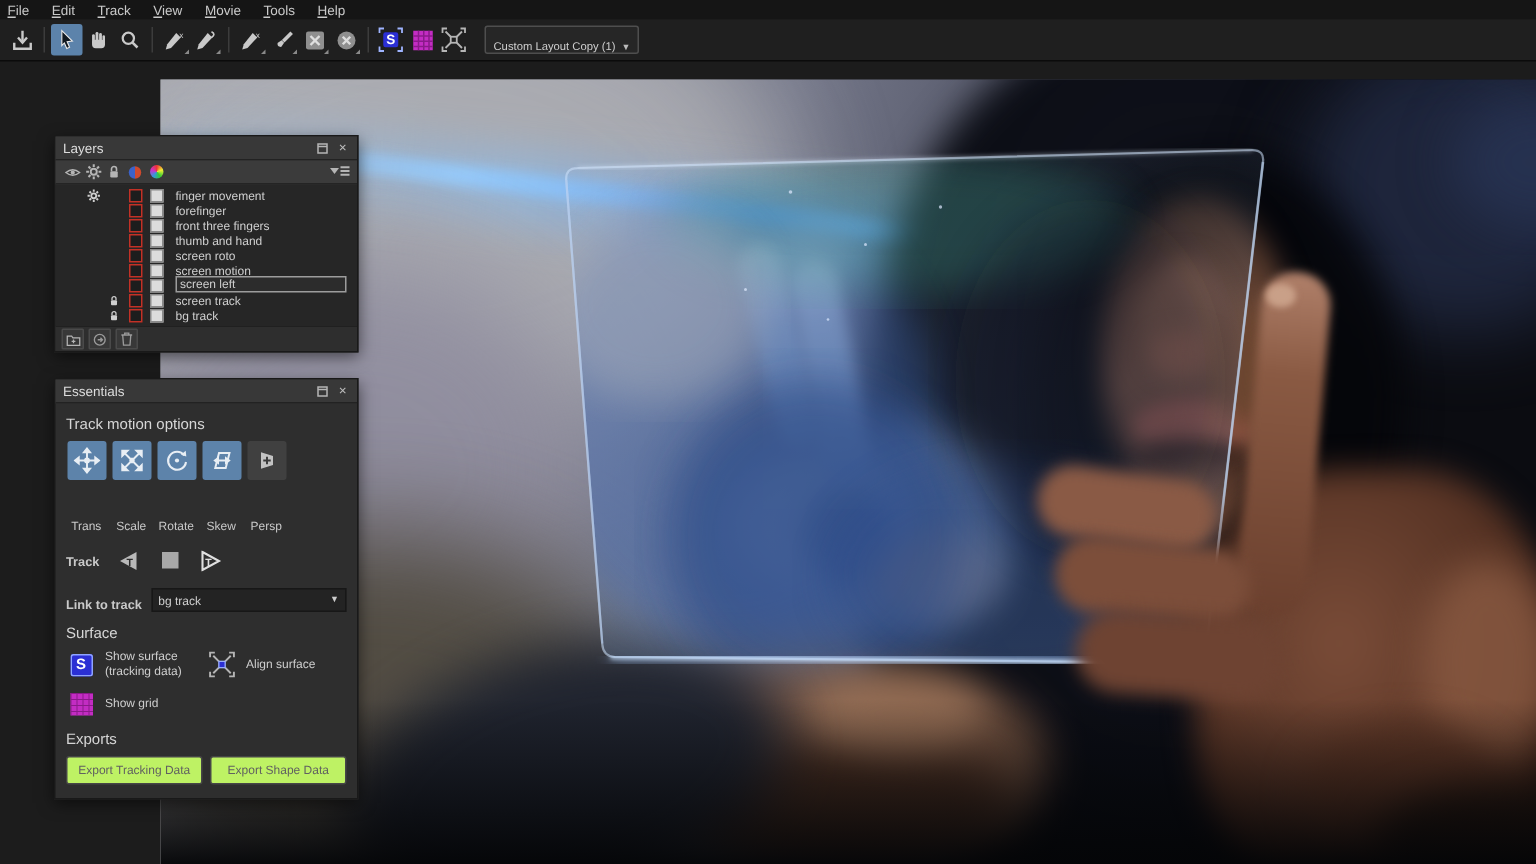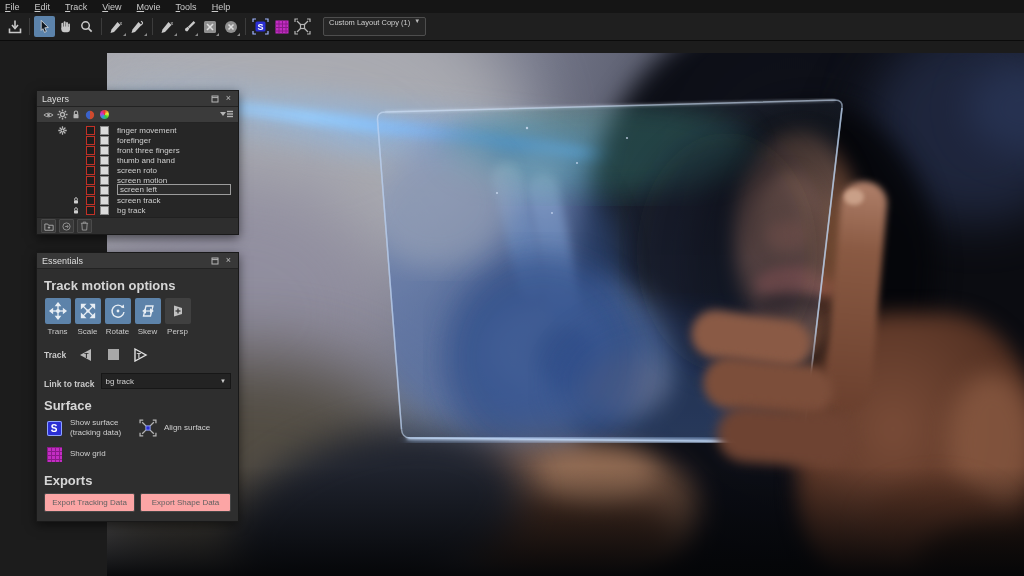--- a/index.html
+++ b/index.html
@@ -13,21 +13,21 @@
   
   #toolbar{position:absolute;left:0;top:13px;width:100%;height:27px;background:#1f1f1f;
            border-bottom:1px solid #0b0b0b;display:flex;align-items:center;padding-left:4px;}
   .tbtn{position:relative;width:21px;height:21px;display:flex;align-items:center;justify-content:center;
         border-radius:2px;flex:0 0 auto;}
   .tbtn.active{background:#5c83ab;}
   .tbtn.flyout::after{content:"";position:absolute;right:1px;bottom:1px;
         border-left:3px solid transparent;border-bottom:3px solid #8a8a8a;}
   .tsep{width:1px;height:17px;background:#3c3c3c;margin:0 4px;flex:0 0 auto;}
   #layout-dd{margin-left:10px;height:17px;min-width:88px;background:#262626;border:1px solid #4e4e4e;
-             border-radius:2px;display:flex;align-items:flex-start;gap:4px;padding:0 5px;font-size:7.5px;color:#cfcfcf;}
+             border-radius:2px;display:flex;align-items:flex-end;gap:4px;padding:0 5px;font-size:7.5px;color:#cfcfcf;}
   #layout-dd .caret{font-size:6px;color:#bbb;}
   
   #viewport{position:absolute;left:107px;top:53px;width:917px;height:523px;overflow:hidden;
     background:linear-gradient(105deg,#a2a3ab 0%,#8e8f99 22%,#75788a 40%,#4a4d5e 60%,#191a22 78%,#0a0b10 100%);}
   .blob{position:absolute;border-radius:50%;}
   #viewport svg.glass{position:absolute;left:0;top:0;}
   
   .panel{position:absolute;width:201px;background:#2e2e2e;border:1px solid #191919;
          box-shadow:0 3px 10px rgba(0,0,0,.55);font-size:8px;}
   .panel-titlebar{height:15px;background:#383838;display:flex;align-items:center;gap:5px;
@@ -42,40 +42,40 @@
   .lr-col{width:14px;display:flex;justify-content:center;flex:0 0 auto;}
   .swatch{width:7px;height:7px;border:1px solid #c23126;background:#1d1d1d;}
   .viscb{width:7px;height:7px;background:#dcdcdc;border:1px solid #8a8a8a;}
   .layer-name{flex:1;margin-left:6px;margin-right:3px;font-size:8px;color:#cfcfcf;line-height:9px;
               white-space:nowrap;overflow:hidden;}
   .layer-row.selected .layer-name{border:1px solid #9c9c9c;background:#2c2c2c;padding:0 2px;}
   .layers-footer{height:16px;display:flex;align-items:center;gap:3px;padding:0 4px;background:#2e2e2e;border-top:1px solid #202020;}
   .lf-btn{width:13px;height:12px;background:#383838;border:1px solid #4a4a4a;border-radius:1px;
           display:flex;align-items:center;justify-content:center;}
   #essentials-panel{left:36px;top:252px;padding-bottom:9px;}
-  .sect-label{font-size:13px;font-weight:bold;color:#d6d6d6;margin:9px 0 5px 7px;}
+  .sect-label{font-size:10px;font-weight:normal;color:#d6d6d6;margin:9px 0 5px 7px;}
   .motion-row{display:flex;gap:3px;margin-left:7px;}
-  .motion-btn{width:27px;display:flex;flex-direction:column;align-items:center;}
+  .motion-btn{width:27px;display:flex;flex-direction:column;align-items:center;gap:23px;}
   .motion-icon{width:26px;height:26px;background:#5d83aa;border-radius:2px;display:flex;align-items:center;justify-content:center;}
   .motion-btn.inactive .motion-icon{background:#404040;}
   .motion-label{font-size:8px;color:#c9c9c9;margin-top:3px;}
   .track-row{display:flex;align-items:center;gap:10px;margin:11px 0 0 7px;}
   .track-label{font-size:8.5px;font-weight:bold;}
   .transport-btn{width:18px;height:15px;display:flex;align-items:center;justify-content:center;}
   .link-row{display:flex;align-items:flex-end;margin-top:11px;padding:0 7px;}
   .link-label{font-size:8.5px;font-weight:bold;white-space:nowrap;}
   .link-select{flex:1;margin-left:6px;height:14px;background:#232323;border:1px solid #171717;
                display:flex;align-items:center;padding:0 4px;font-size:8px;color:#d0d0d0;}
   .link-select .caret{margin-left:auto;font-size:6px;color:#ccc;}
   .surf-row{display:flex;align-items:center;gap:6px;margin:0 0 6px 7px;}
   .surf-icon{width:20px;height:20px;flex:0 0 auto;display:flex;align-items:center;justify-content:center;}
   .surf-label{font-size:8px;color:#cfcfcf;line-height:1.2;}
   .surf-label.narrow{width:62px;}
   .export-row{display:flex;gap:5px;margin:5px 7px 0 7px;}
-  .export-btn{flex:1;height:17px;background:#fca5a5;border:1px solid #464646;border-radius:2px;
+  .export-btn{flex:1;height:17px;background:#bef264;border:1px solid #464646;border-radius:2px;
               color:#616161;font-size:8px;display:flex;align-items:center;justify-content:center;white-space:nowrap;}
   .sicon-box{width:15px;height:15px;background:#2b2fd4;border-radius:2px;color:#fff;font-weight:bold;
              font-size:10px;display:flex;align-items:center;justify-content:center;box-shadow:0 0 0 1px #8fa4ff inset;}
   .gridicon{width:15px;height:15px;background:#c32cc3;
     background-image:linear-gradient(#8a1a8a 1px,transparent 1px),linear-gradient(90deg,#8a1a8a 1px,transparent 1px);
     background-size:4px 4px;}
   .colorwheel{width:9px;height:9px;border-radius:50%;
     background:conic-gradient(#e33,#ee3,#3c3,#39d,#c3c,#e33);}
 </style>
 </head>

